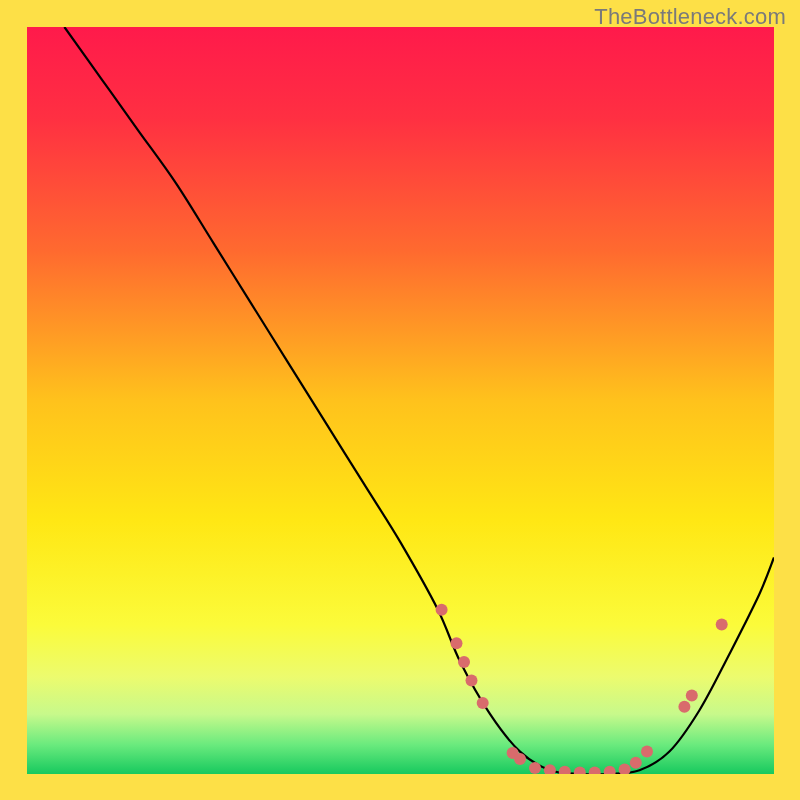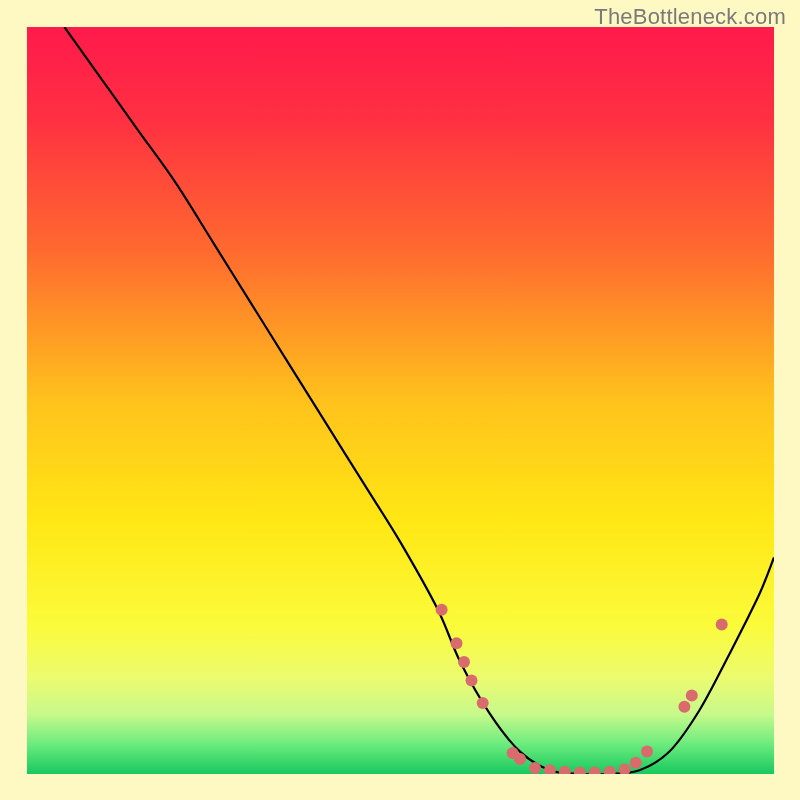--- a/index.html
+++ b/index.html
@@ -7,21 +7,21 @@
     padding: 0;
     width: 800px;
     height: 800px;
     background: #000;
     font-family: Arial, sans-serif;
     overflow: hidden;
   }
   .outer {
     width: 800px;
     height: 800px;
-    background: #fef9c3;
+    background: #fde047;
     position: relative;
   }
   .attribution {
     position: absolute;
     top: 4px;
     right: 14px;
     color: #7a7a7a;
     font-size: 22px;
     font-weight: 500;
     letter-spacing: 0.2px;

